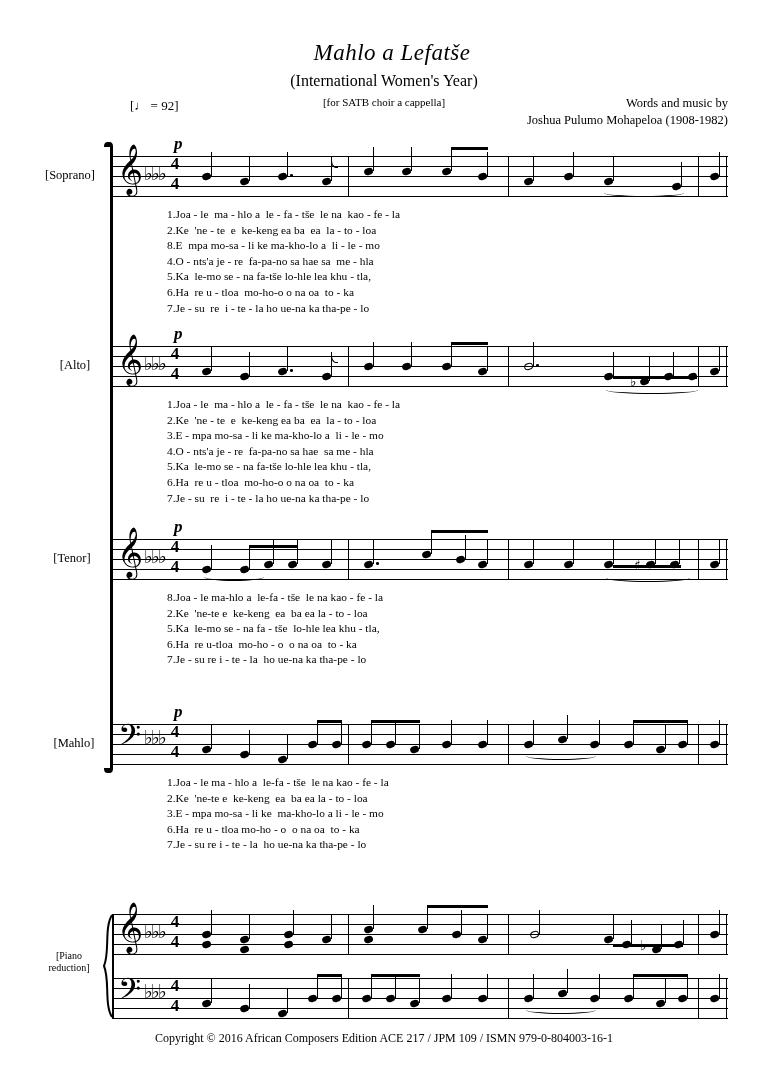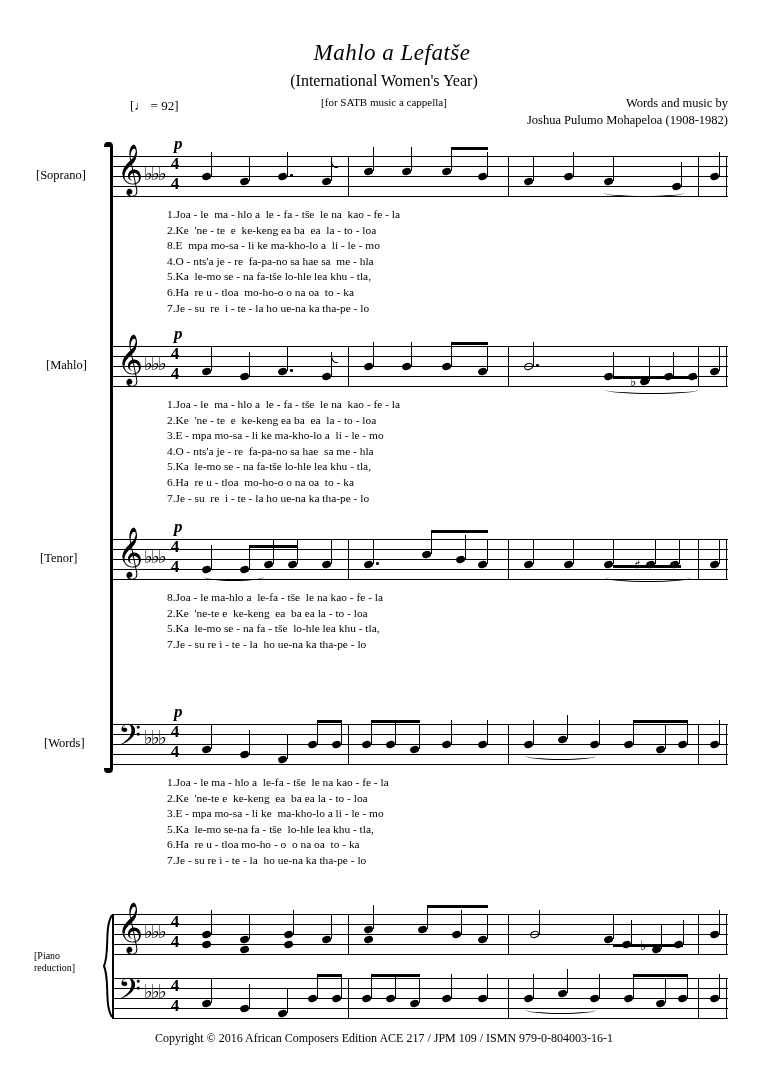--- a/index.html
+++ b/index.html
@@ -85,21 +85,21 @@
 
   
   .system {
     position: absolute;
     left: 112px;
     width: 616px;
   }
   .stafflabel {
     position: absolute;
     font-size: 12.5px;
-    text-align: left;
+    text-align: center;
     white-space: nowrap;
   }
   .staff {
     position: absolute;
     left: 0;
     width: 616px;
     height: 40px;
   }
   .staff .line {
     position: absolute;
@@ -234,21 +234,21 @@
     width: 768px;
     text-align: center;
     font-size: 12px;
   }
 </style>
 </head>
 <body>
 
 <div class="title">Mahlo a Lefatše</div>
 <div class="subtitle">(International Women's Year)</div>
-<div class="scoring">[for SATB music a cappella]</div>
+<div class="scoring">[for SATB choir a cappella]</div>
 <div class="credit-words">Words and music by</div>
 <div class="credit-composer">Joshua Pulumo Mohapeloa (1908-1982)</div>
 <div class="tempo">[♩ = 92]</div>
 
 <div class="sysbar"></div>
 <div class="sysbar-cap" style="top:142px;"></div>
 <div class="sysbar-cap" style="top:768px; transform:rotate(180deg);"></div>
 
 <div class="stafflabel" style="top:168px; left:36px; width:68px;">[Soprano]</div>
 <div class="system" style="top:156px;">
@@ -305,21 +305,21 @@
     <div class="lyricline" style="padding-left:55px;">1.Joa - le  ma - hlo a  le - fa - tše  le na  kao - fe - la</div>
     <div class="lyricline" style="padding-left:55px;">2.Ke  'ne - te  e  ke-keng ea ba  ea  la - to - loa</div>
     <div class="lyricline" style="padding-left:55px;">8.E  mpa mo-sa - li ke ma-kho-lo a  li - le - mo</div>
     <div class="lyricline" style="padding-left:55px;">4.O - nts'a je - re  fa-pa-no sa hae sa  me - hla</div>
     <div class="lyricline" style="padding-left:55px;">5.Ka  le-mo se - na fa-tše lo-hle lea khu - tla,</div>
     <div class="lyricline" style="padding-left:55px;">6.Ha  re u - tloa  mo-ho-o o na oa  to - ka</div>
     <div class="lyricline" style="padding-left:55px;">7.Je - su  re  i - te - la ho ue-na ka tha-pe - lo</div>
   </div>
 </div>
 
-<div class="stafflabel" style="top:358px; left:46px; width:58px;">[Mahlo]</div>
+<div class="stafflabel" style="top:358px; left:46px; width:58px;">[Alto]</div>
 <div class="system" style="top:346px;">
   <div class="dyn" style="top:-22px; left:62px;">p</div>
   <div class="staff">
     <div class="line"></div>
       <div class="line"></div>
       <div class="line"></div>
       <div class="line"></div>
       <div class="line"></div>
     <div class="clef treble">𝄞</div>
     <div class="keysig" style="left:32px; top:8px;">♭♭♭</div>
@@ -433,25 +433,26 @@
     <div class="slur" style="left:494px; top:35px; width:84px;"></div>
     <div class="barline" style="left:586px;"></div>
     <div class="nh" style="left:598px; top:22px;"></div>
       <div class="stem" style="left:607px; top:1px;"></div>
     <div class="endbar" style="left:614px;"></div>
   </div>
   <div class="lyricblock" style="top:52px;">
     <div class="lyricline" style="padding-left:55px;">8.Joa - le ma-hlo a  le-fa - tše  le na kao - fe - la</div>
     <div class="lyricline" style="padding-left:55px;">2.Ke  'ne-te e  ke-keng  ea  ba ea la - to - loa</div>
     <div class="lyricline" style="padding-left:55px;">5.Ka  le-mo se - na fa - tše  lo-hle lea khu - tla,</div>
+    <div class="lyricline" style="padding-left:55px;">6.Ha  re u-tloa  mo-ho - o  o na oa  to - ka</div>
     <div class="lyricline" style="padding-left:55px;">7.Je - su re i - te - la  ho ue-na ka tha-pe - lo</div>
   </div>
 </div>
 
-<div class="stafflabel" style="top:736px; left:44px; width:60px;">[Words]</div>
+<div class="stafflabel" style="top:736px; left:44px; width:60px;">[Mahlo]</div>
 <div class="system" style="top:724px;">
   <div class="dyn" style="top:-22px; left:62px;">p</div>
   <div class="staff">
     <div class="line"></div>
       <div class="line"></div>
       <div class="line"></div>
       <div class="line"></div>
       <div class="line"></div>
     <div class="clef bass">𝄢</div>
     <div class="keysig" style="left:32px; top:4px;">♭♭♭</div>
@@ -500,21 +501,20 @@
     <div class="slur" style="left:414px; top:28px; width:70px;"></div>
     <div class="barline" style="left:586px;"></div>
     <div class="nh" style="left:598px; top:17px;"></div>
       <div class="stem" style="left:607px; top:-4px;"></div>
     <div class="endbar" style="left:614px;"></div>
   </div>
   <div class="lyricblock" style="top:52px;">
     <div class="lyricline" style="padding-left:55px;">1.Joa - le ma - hlo a  le-fa - tše  le na kao - fe - la</div>
     <div class="lyricline" style="padding-left:55px;">2.Ke  'ne-te e  ke-keng  ea  ba ea la - to - loa</div>
     <div class="lyricline" style="padding-left:55px;">3.E - mpa mo-sa - li ke  ma-kho-lo a li - le - mo</div>
-    <div class="lyricline" style="padding-left:55px;">5.Ka  le-mo se-na fa - tše  lo-hle lea khu - tla,</div>
     <div class="lyricline" style="padding-left:55px;">6.Ha  re u - tloa mo-ho - o  o na oa  to - ka</div>
     <div class="lyricline" style="padding-left:55px;">7.Je - su re i - te - la  ho ue-na ka tha-pe - lo</div>
   </div>
 </div>
 
 <div class="stafflabel" style="top:950px; left:34px; width:70px; line-height:12px; font-size:10px;">[Piano<br>reduction]</div>
 
 <div style="position:absolute; left:100px; top:914px; width:14px; height:104px;">
   <svg width="14" height="104" viewBox="0 0 14 104">
     <path d="M12 1 C4 14, 10 38, 4 52 C10 66, 4 90, 12 103" stroke="#000" stroke-width="2" fill="none"></path>

